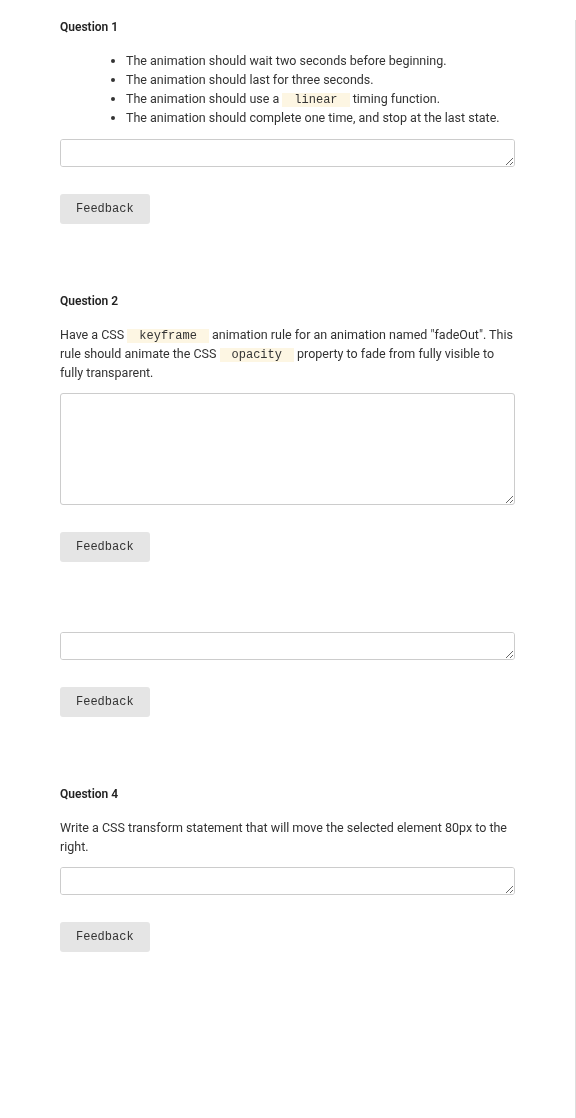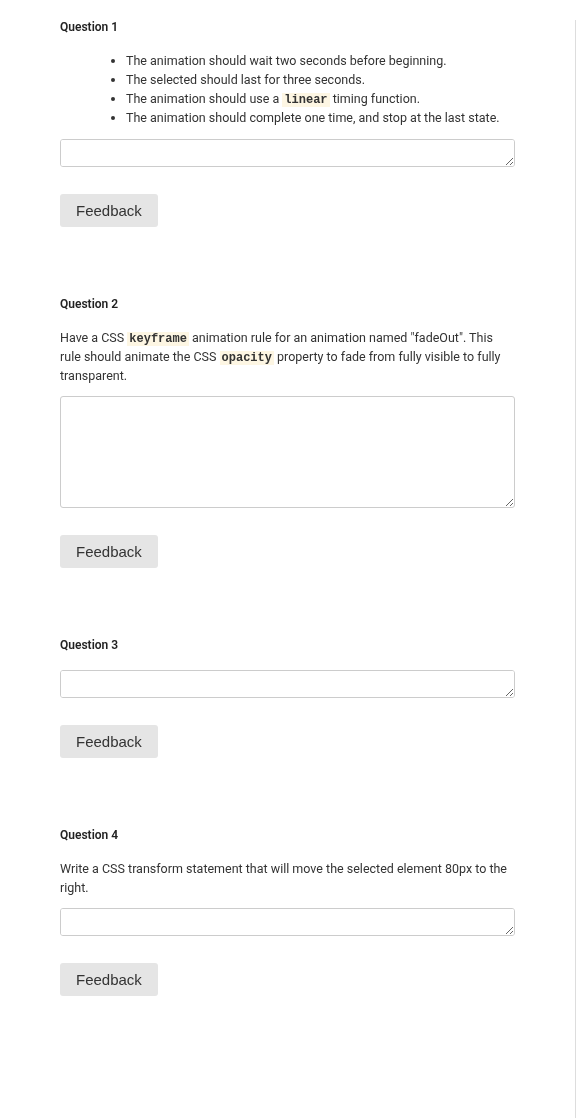--- a/index.html
+++ b/index.html
@@ -44,23 +44,22 @@
       font-size: 12.5px;
       color: #333;
       line-height: 1.5;
       margin-bottom: 0px;
       margin-left: 38px;
     }
     code.inline {
       font-family: "Courier New", Courier, monospace;
       background: #fdf6e3;
       color: #333;
-      padding: 0 2px;
+      padding: 0 12px;
       font-size: 12px;
-      font-weight: bold;
     }
     textarea.answer-box {
       width: 100%;
       border: 1px solid #ccc;
       border-radius: 3px;
       padding: 6px;
       font-family: inherit;
       font-size: 12.5px;
       resize: vertical;
       margin-bottom: 24px;
@@ -71,56 +70,55 @@
     }
     textarea.large {
       height: 112px;
       min-height: 112px;
     }
     .feedback-btn {
       background: #e5e5e5;
       border: none;
       border-radius: 3px;
       padding: 8px 16px;
-      font-size: 15px;
+      font-size: 12px;
       color: #333;
       cursor: pointer;
-      font-family: Liberation Sans, sans-serif;
+      font-family: Liberation Mono, monospace;
     }
     a.link {
       color: #1a73e8;
       text-decoration: none;
     }
   </style>
 </head>
 <body>
 
 <div class="container">
 
   <div class="question-block">
     <h2 class="question-title">Question 1</h2>
     <ul class="bullet-list">
       <li><span>The animation should wait two seconds before beginning.</span></li>
-      <li><span>The selected should last for three seconds.</span></li>
+      <li><span>The animation should last for three seconds.</span></li>
       <li><span>The animation should use a </span><code class="inline">linear</code><span> timing function.</span></li>
       <li><span>The animation should complete one time, and stop at the last state.</span></li>
     </ul>
     <textarea class="answer-box small" style=""></textarea>
     <button class="feedback-btn">Feedback</button>
   </div>
 
   <div class="question-block">
     <h2 class="question-title">Question 2</h2>
     <p class="prompt-text"><span>Have a CSS </span><code class="inline">keyframe</code><span> animation rule for an animation named "fadeOut". This rule should animate the CSS </span><code class="inline">opacity</code><span> property to fade from fully visible to fully transparent.</span></p>
     <textarea class="answer-box large" style=""></textarea>
     <button class="feedback-btn">Feedback</button>
   </div>
 
   <div class="question-block">
-    <h2 class="question-title">Question 3</h2>
     <textarea class="answer-box small" style=""></textarea>
     <button class="feedback-btn">Feedback</button>
   </div>
 
   <div class="question-block">
     <h2 class="question-title">Question 4</h2>
     <p class="prompt-text">Write a CSS transform statement that will move the selected element 80px to the right.</p>
     <textarea class="answer-box small" style=""></textarea>
     <button class="feedback-btn">Feedback</button>
   </div>

